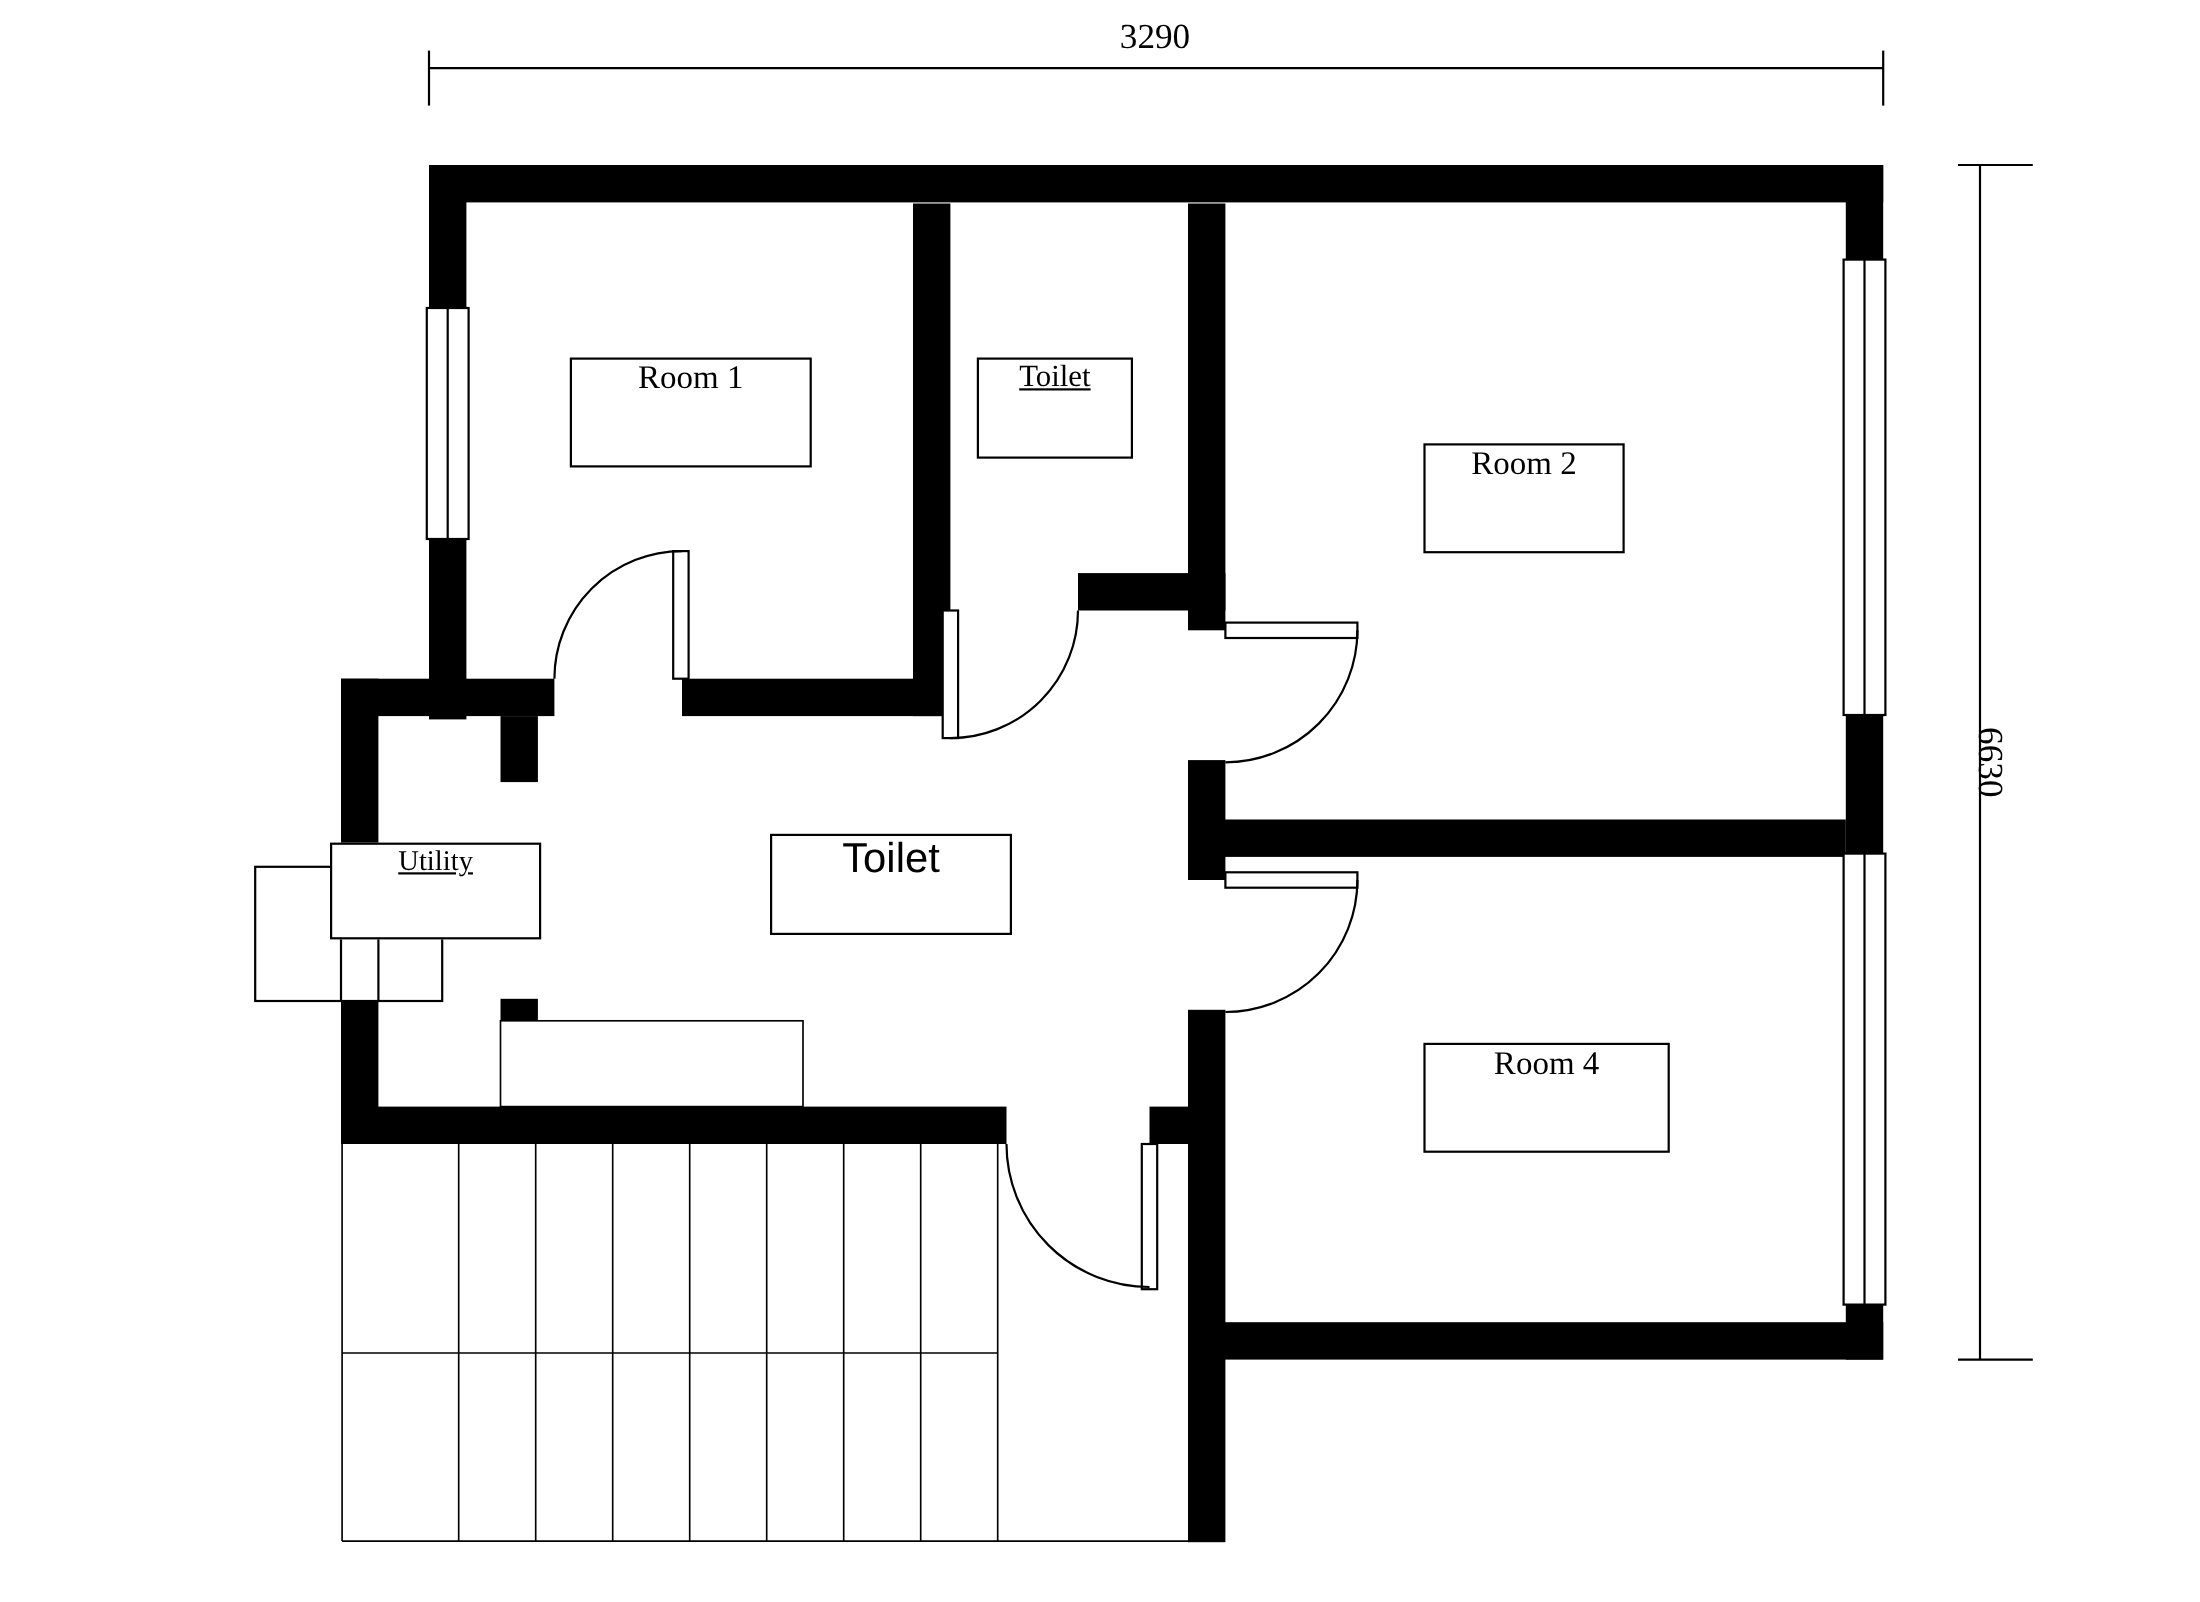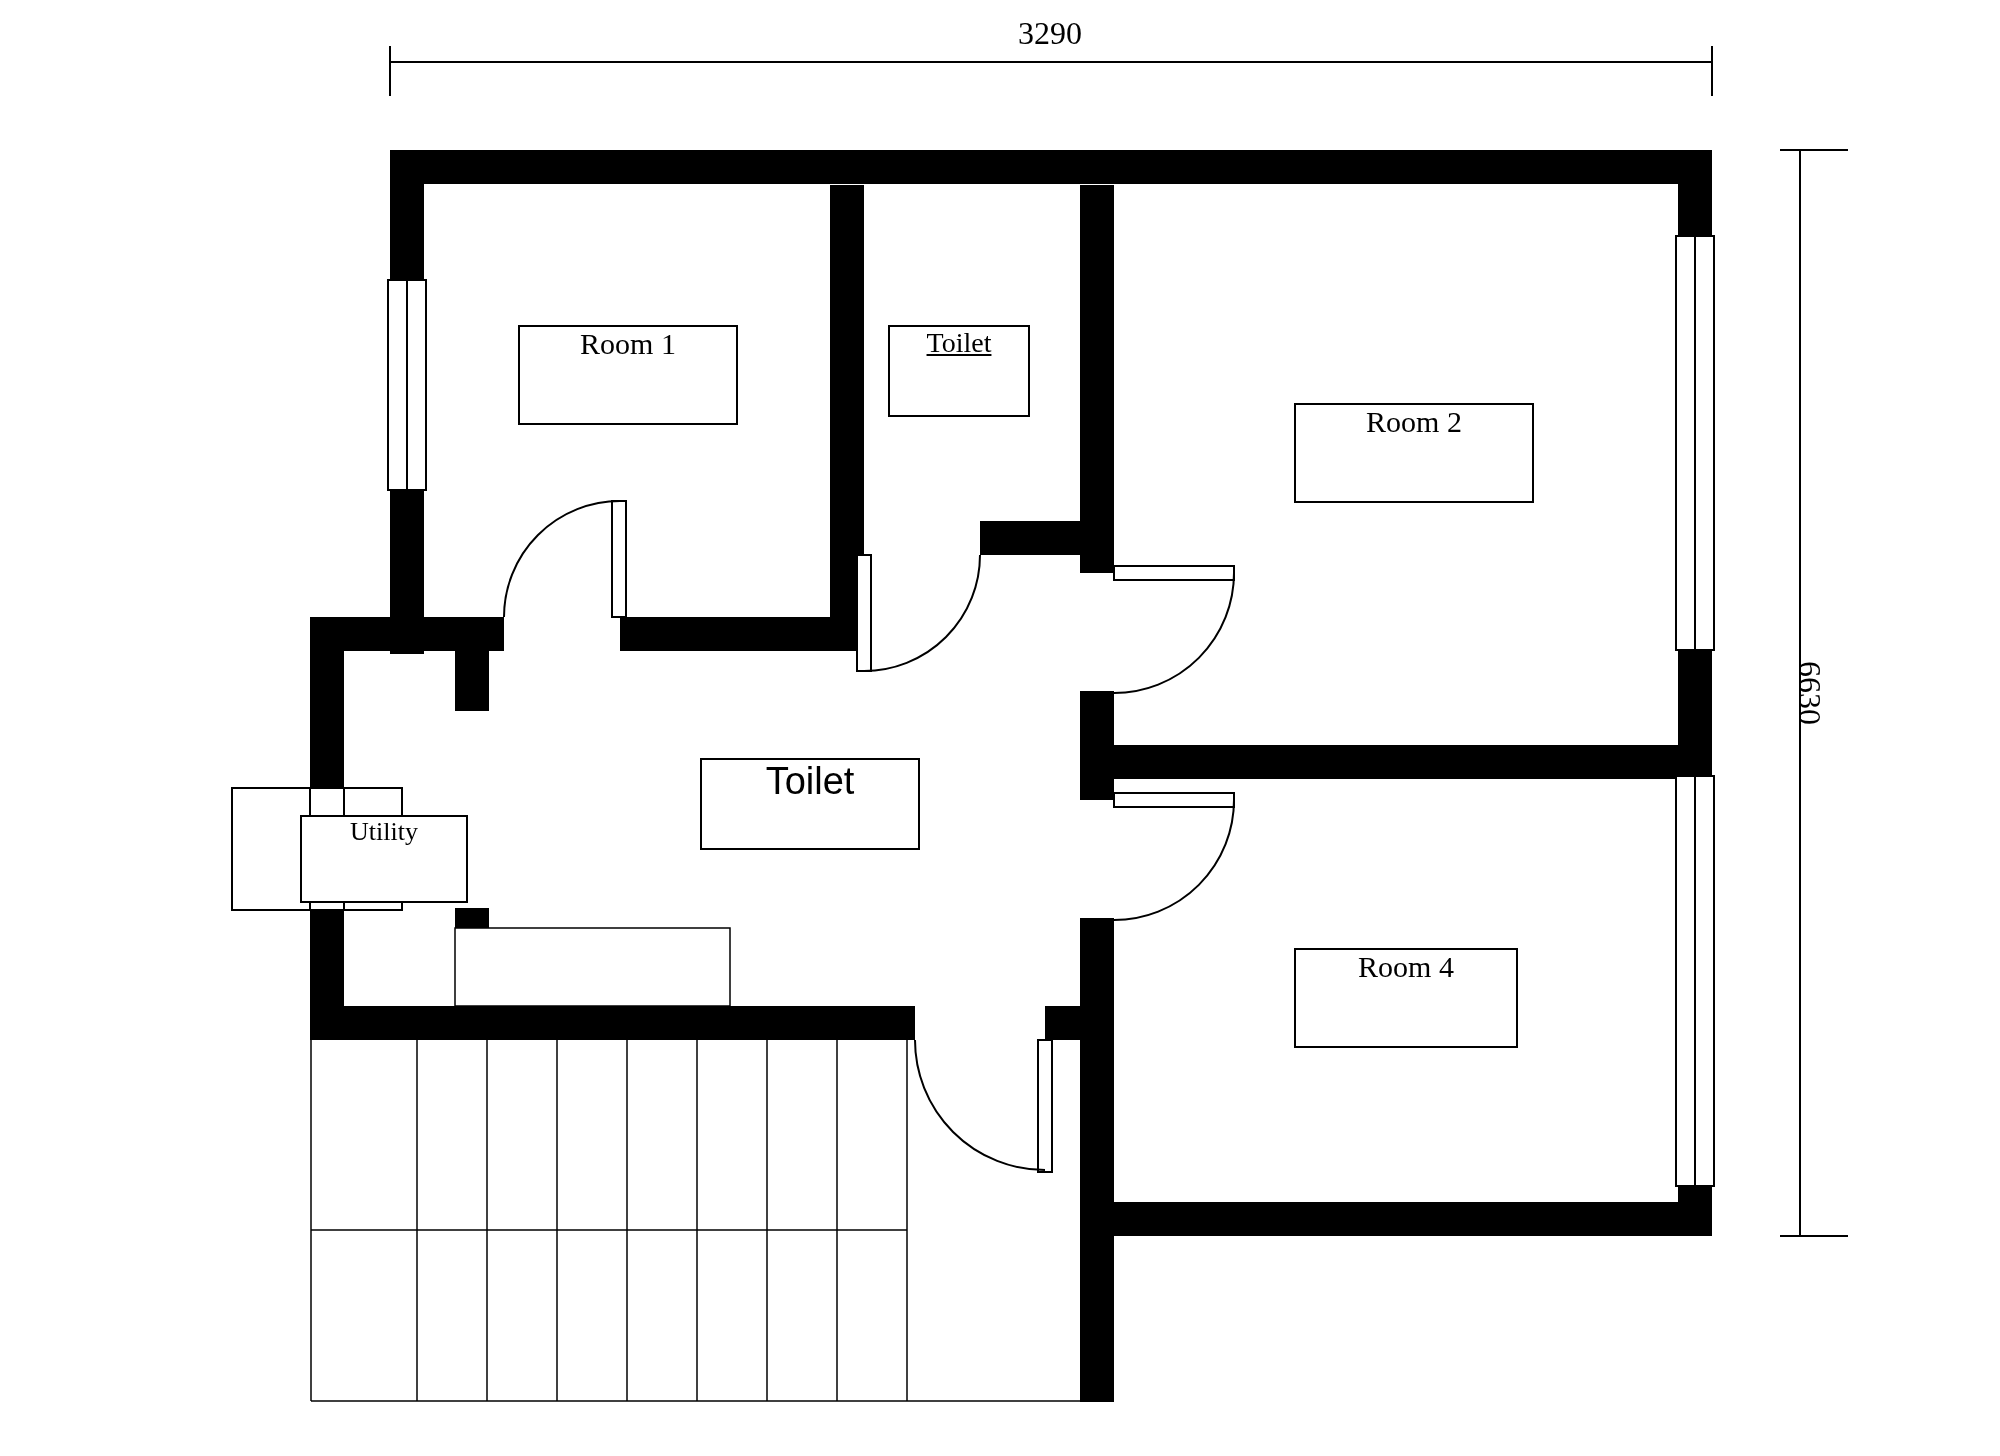--- a/index.html
+++ b/index.html
@@ -35,24 +35,24 @@
     position: absolute;
     display: flex;
     align-items: center;
     justify-content: center;
     color: #000;
     font-size: 32px;
     font-family: "Liberation Serif", serif;
   }
   #room1-box   { left: 518px;  top: 325px;  width: 220px; height: 100px; font-size: 30px; }
   #toilet-box  { left: 888px;  top: 325px;  width: 142px; height: 92px;  font-size: 28px; text-decoration: underline; }
-  #room2-box   { left: 1294px; top: 403px;  width: 240px; height: 100px; font-size: 30px; }
+  #room2-box   { left: 1294px; top: 403px;  width: 183px; height: 100px; font-size: 30px; }
   #kitchen-box { left: 700px;  top: 758px;  width: 220px; height: 92px;  font-size: 38px;
                  font-family: "Liberation Sans", sans-serif; }
-  #utility-box { left: 300px;  top: 815px;  width: 168px; height: 88px;  font-size: 26px; }
+  #utility-box { left: 300px;  top: 766px;  width: 192px; height: 88px;  font-size: 26px; text-decoration: underline; }
   #room3-box   { left: 1294px; top: 948px;  width: 224px; height: 100px; font-size: 30px; }
   #dim-top     { left: 950px;  top: 12px;   width: 200px; height: 42px; }
   #dim-right   { left: 1740px; top: 673px;  width: 140px; height: 40px; transform: rotate(90deg); }
 </style>
 </head>
 <body>
 
 <div id="plan-root">
 
   <svg id="plan-svg" width="2000" height="1456" viewBox="0 0 2000 1456">

